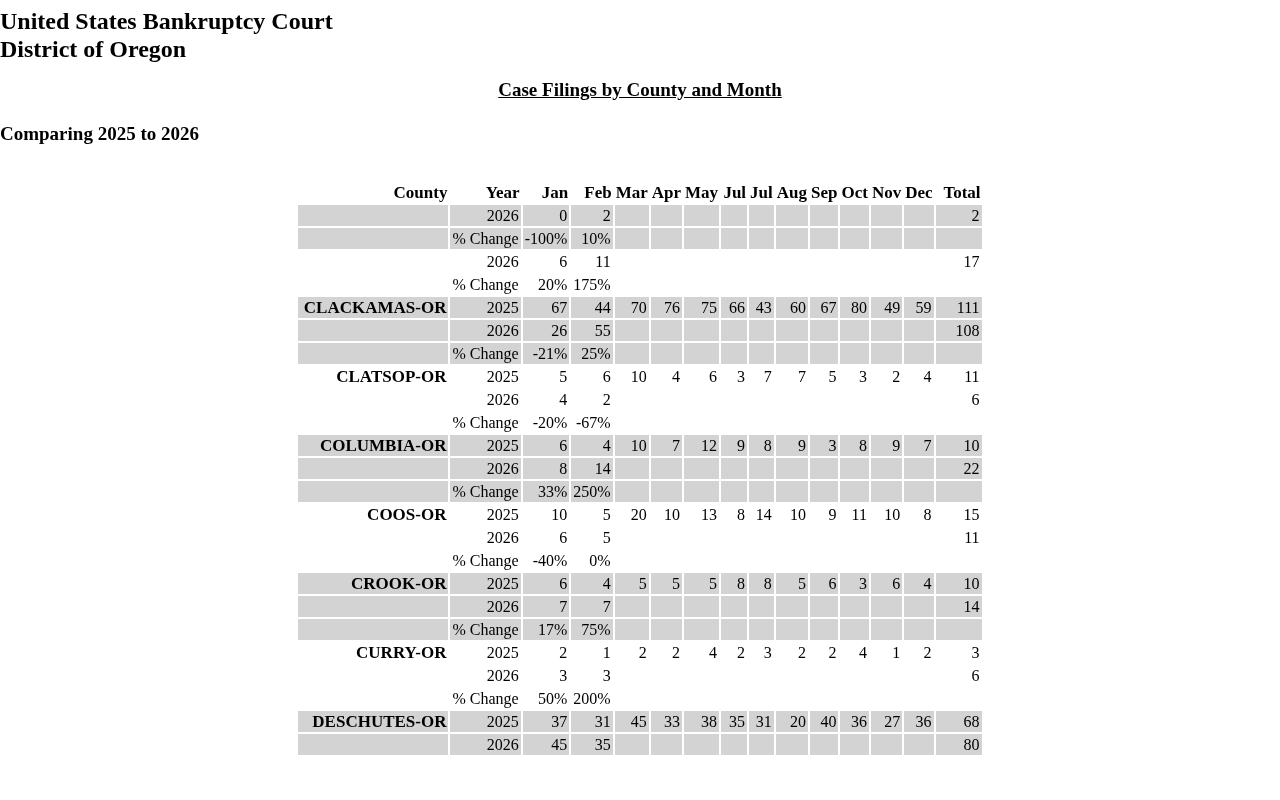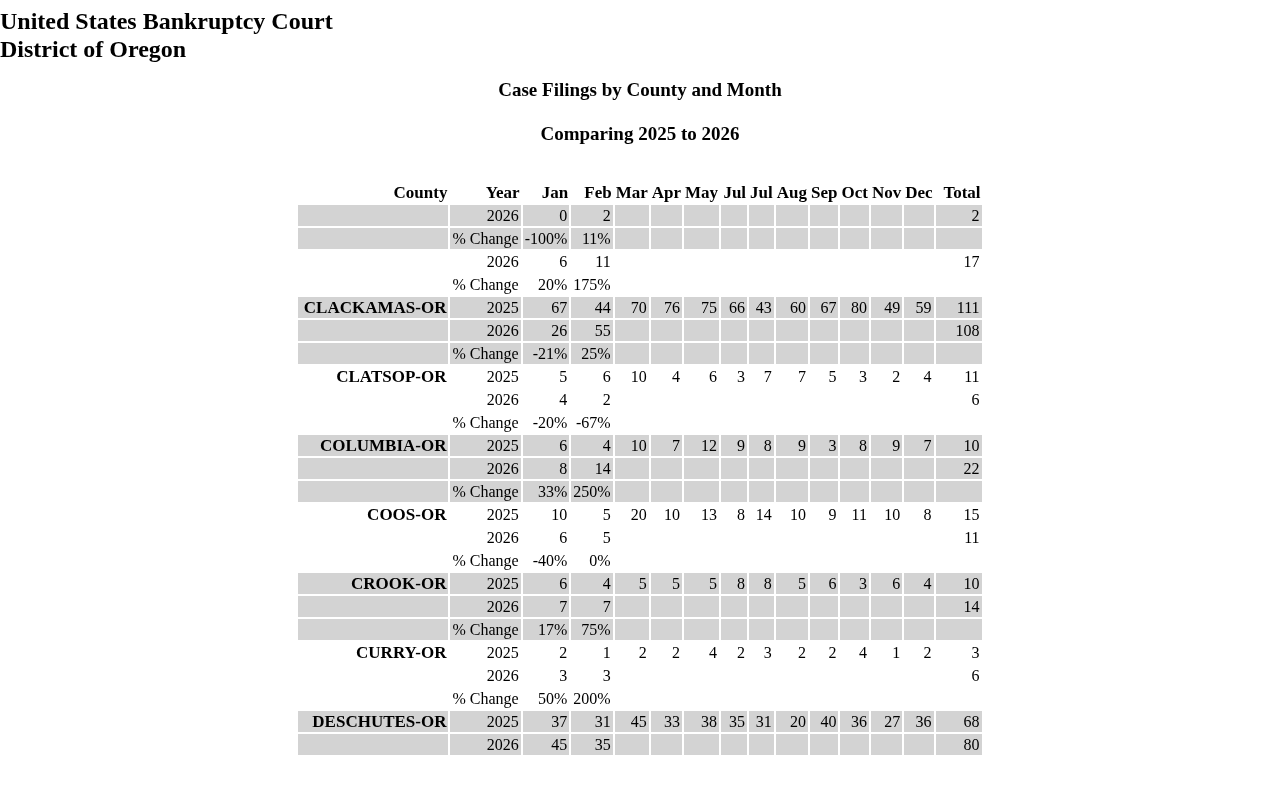--- a/index.html
+++ b/index.html
@@ -18,27 +18,28 @@
     font-weight: bold;
     line-height: 28px;
     text-align: left;
   }
   .doc-subtitle {
     margin: 17px 0 0 0;
     font-size: 19px;
     font-weight: bold;
     line-height: 19px;
     text-align: center;
+    text-decoration: underline;
   }
   .doc-comparison {
     margin: 25px 0 0 0;
     font-size: 19px;
     font-weight: bold;
     line-height: 19px;
-    text-align: center;
+    text-align: left;
   }
   table.filings {
     margin: 37px auto 0 auto;
     border-collapse: separate;
     border-spacing: 2px;
     table-layout: fixed;
   }
   table.filings th,
   table.filings td {
     height: 21px;
@@ -128,21 +129,21 @@
         <td class="month"></td>
         <td class="month"></td>
         <td class="month"></td>
         <td class="month"></td>
         <td class="total">2</td>
       </tr>
       <tr class="shaded">
         <td class="county"></td>
         <td class="year">% Change</td>
         <td class="month">-100%</td>
-        <td class="month">11%</td>
+        <td class="month">10%</td>
         <td class="month"></td>
         <td class="month"></td>
         <td class="month"></td>
         <td class="month"></td>
         <td class="month"></td>
         <td class="month"></td>
         <td class="month"></td>
         <td class="month"></td>
         <td class="month"></td>
         <td class="month"></td>

